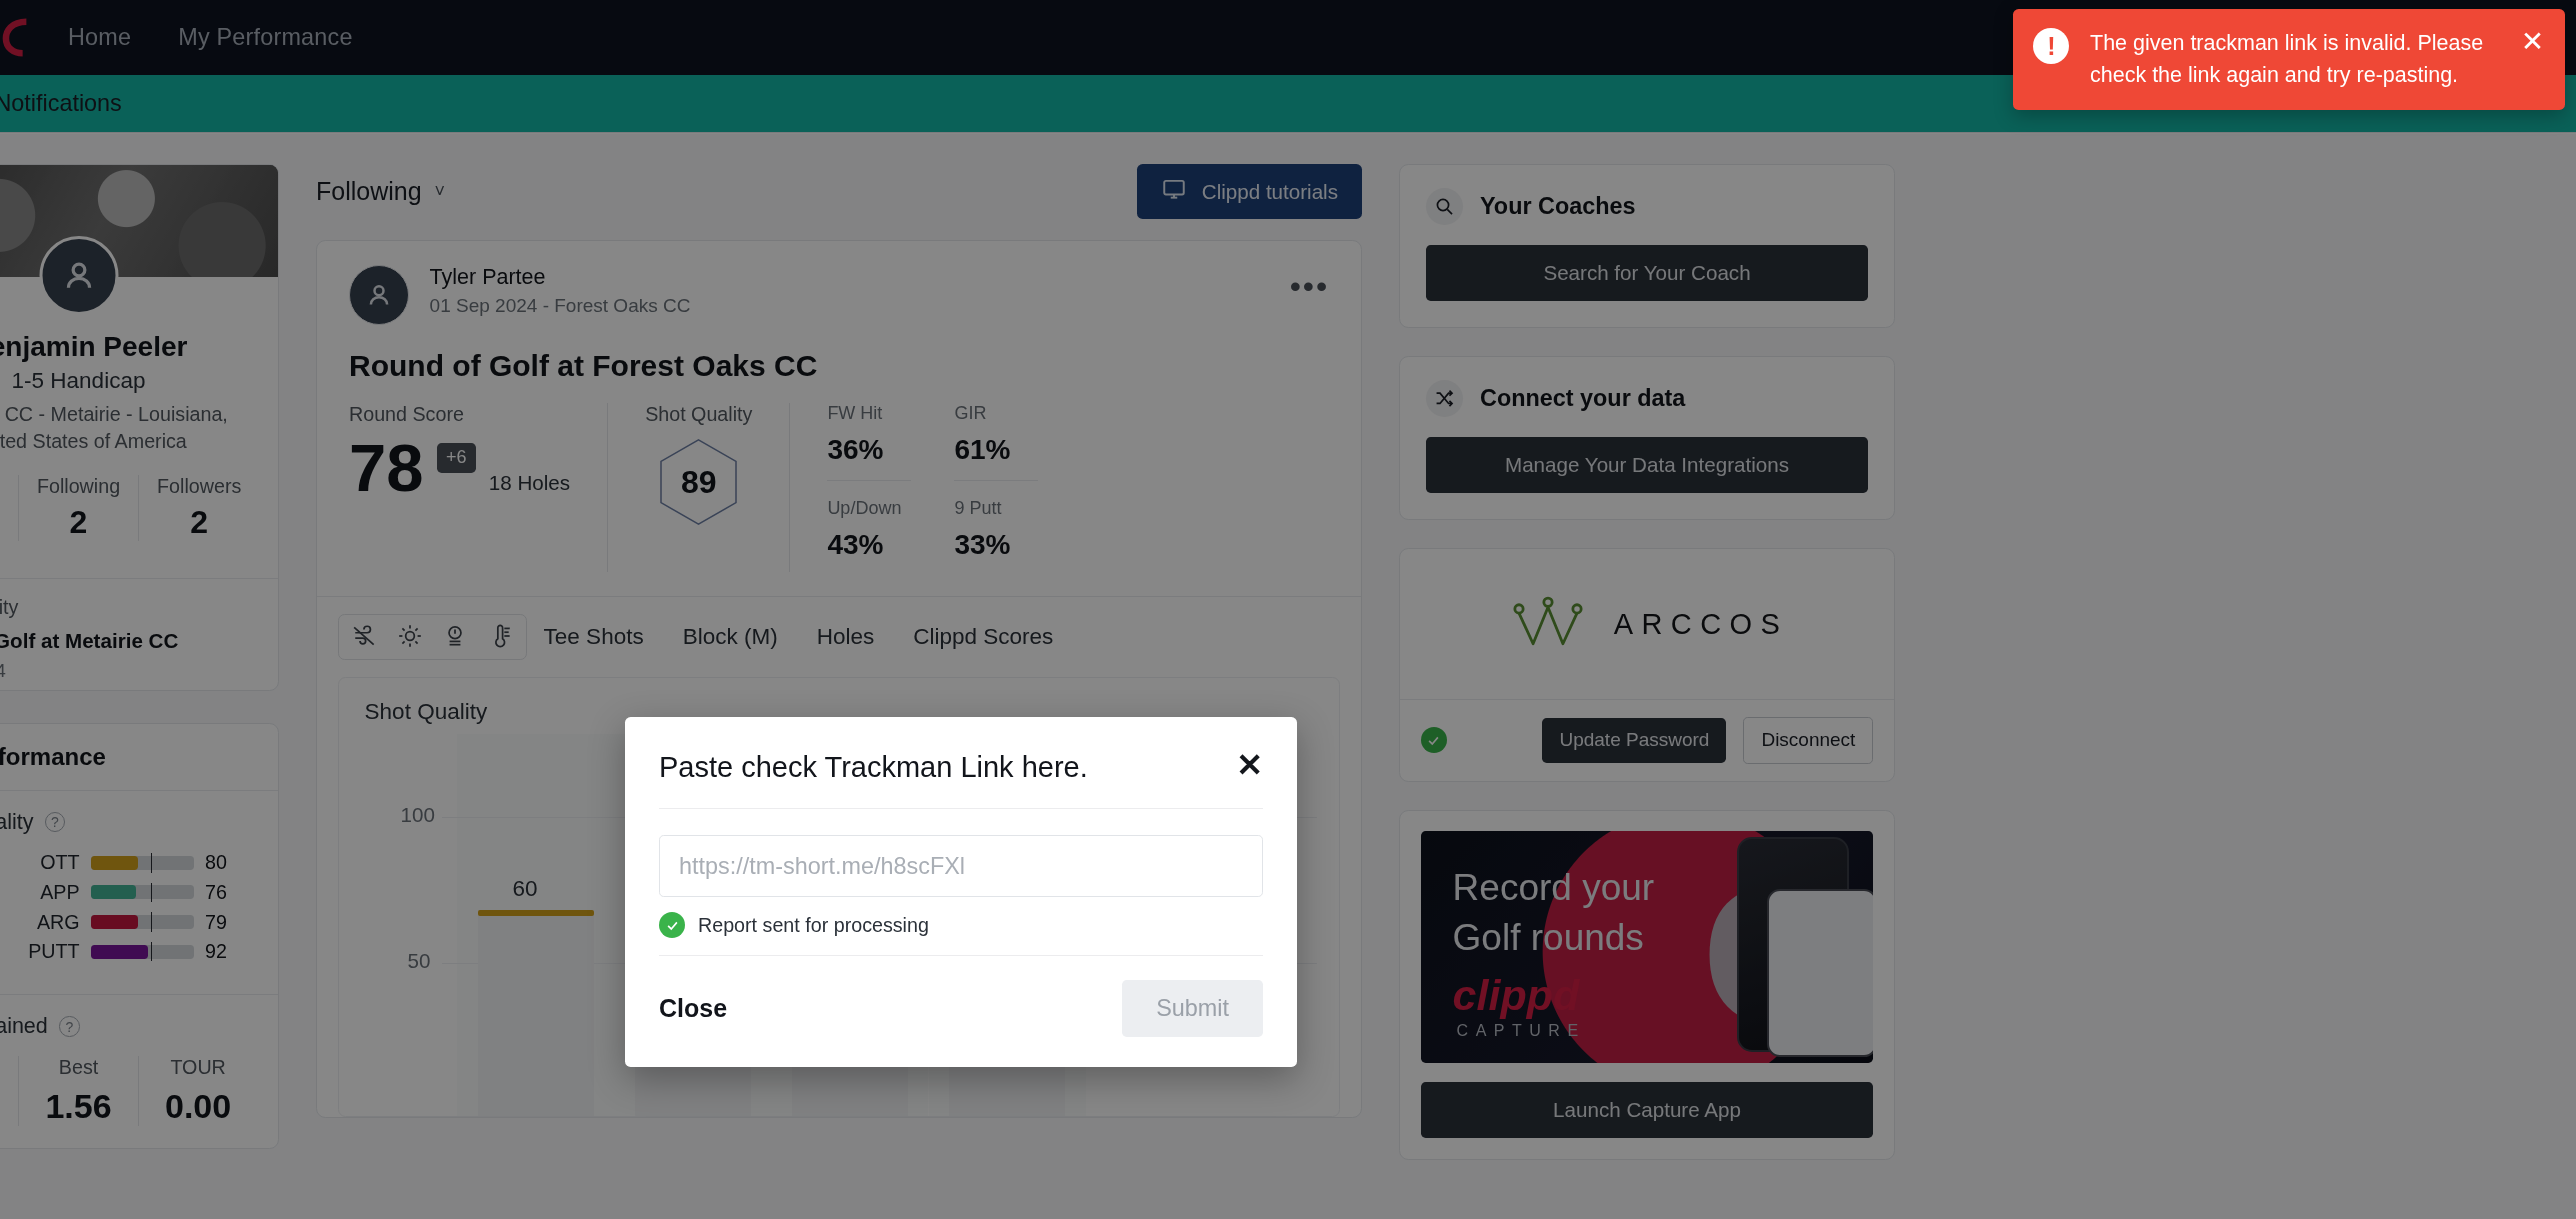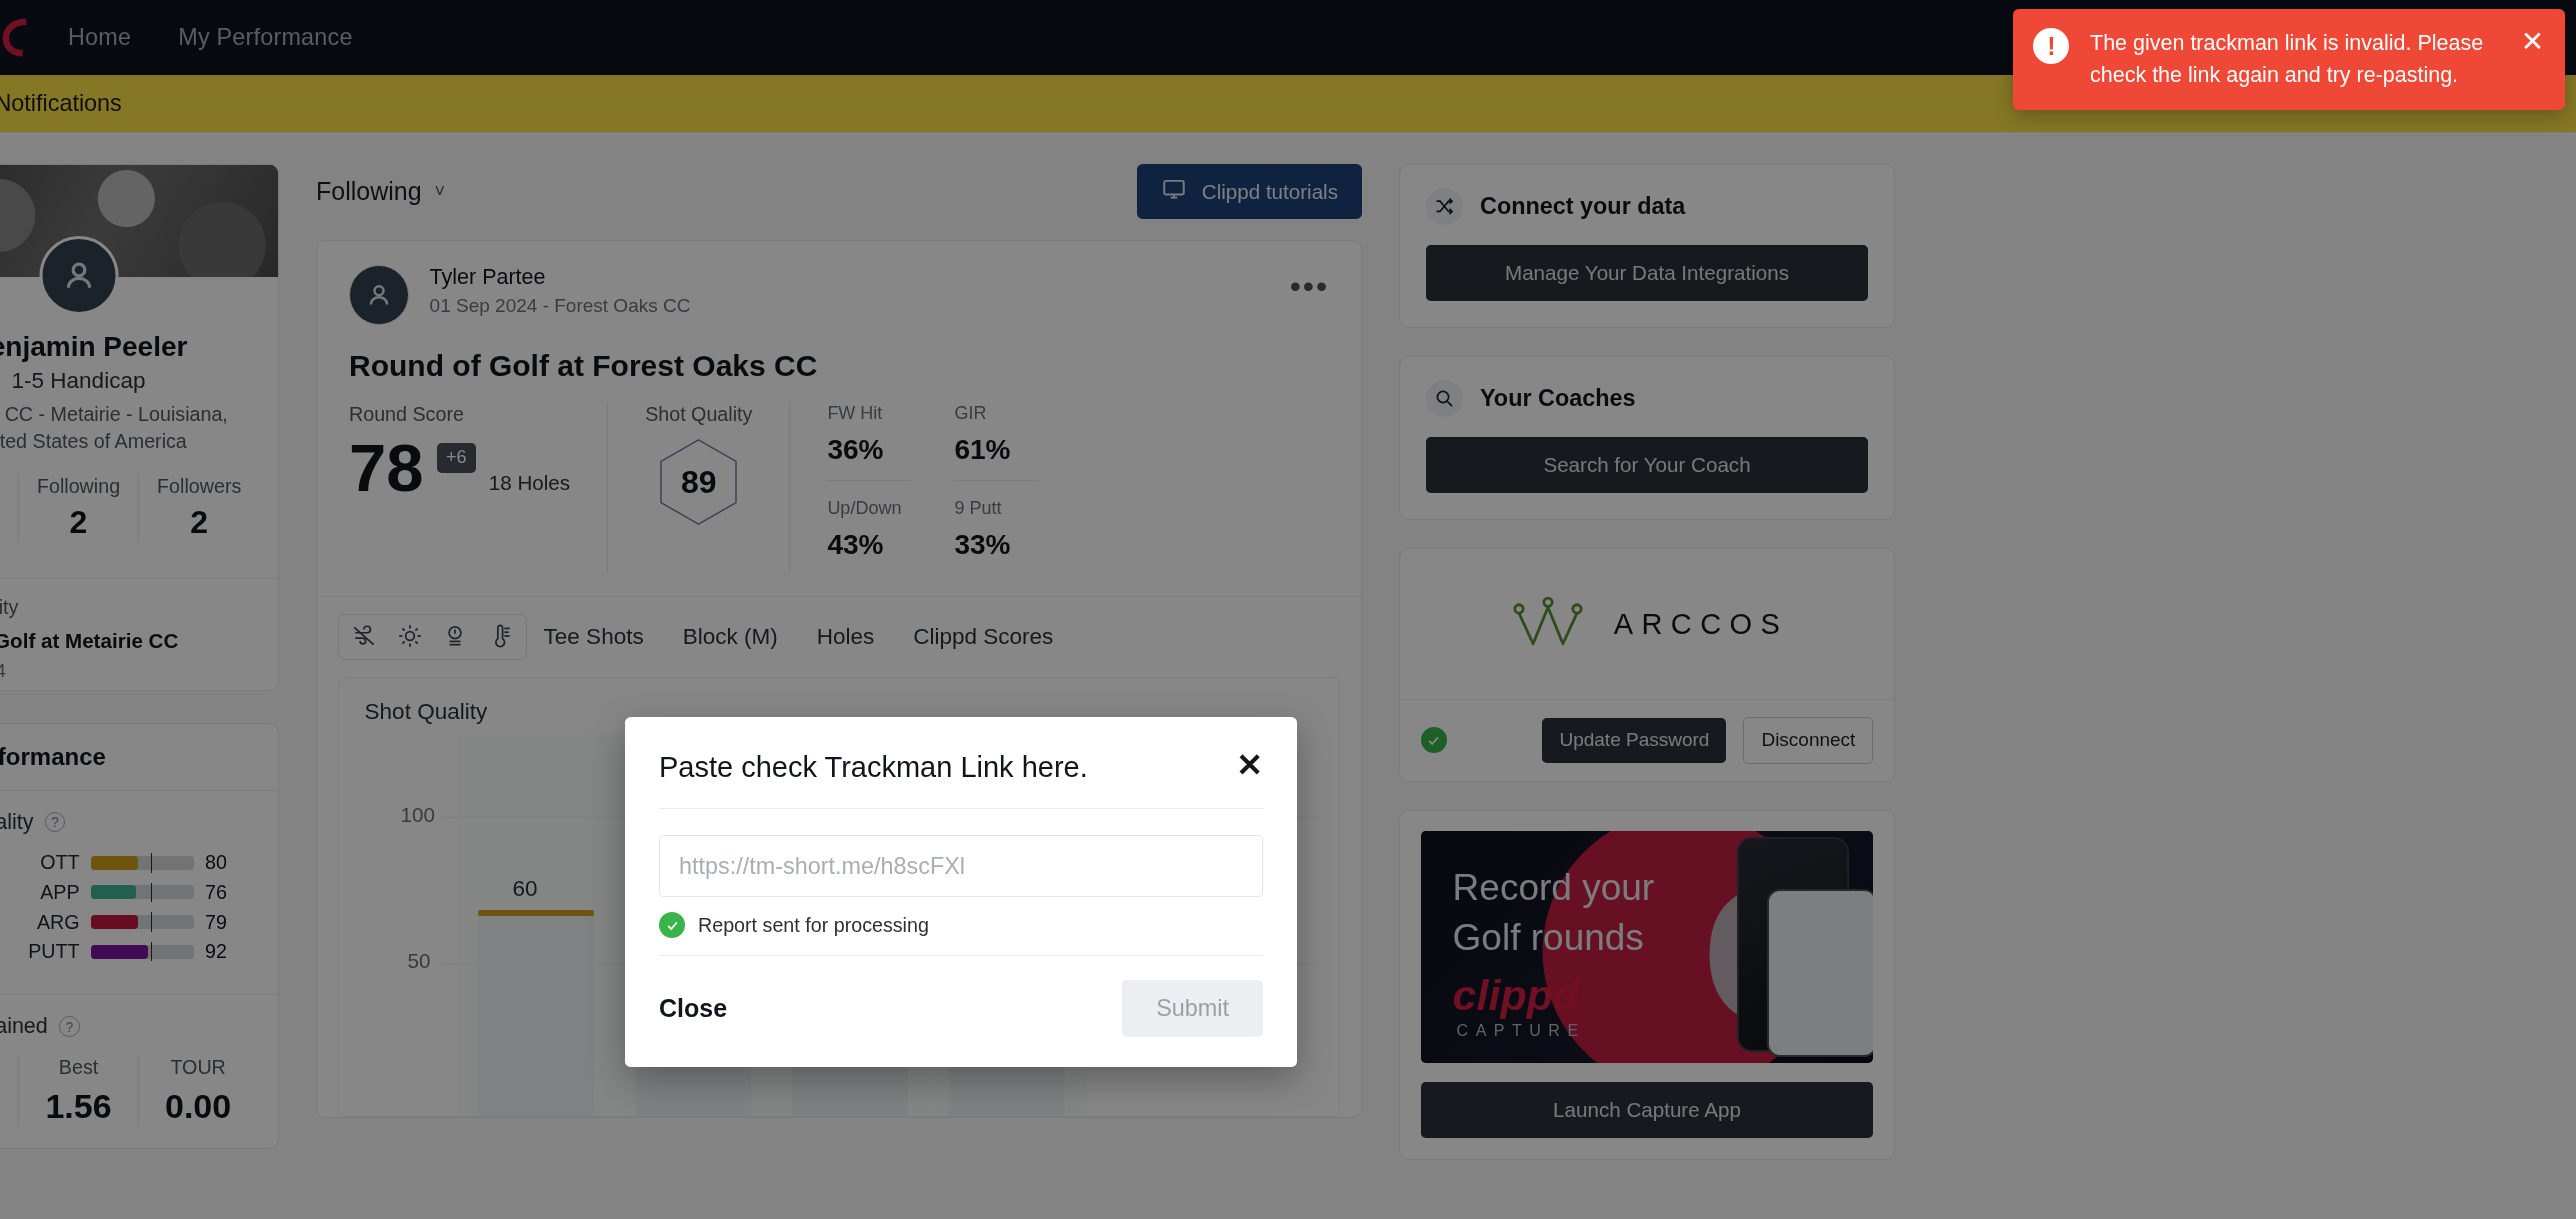--- a/index.html
+++ b/index.html
@@ -34,21 +34,21 @@
   .caret { color: #9aa1ab; font-size: 19px; line-height: 1; }
   .avatar-ring {
     width: 43px; height: 43px; border-radius: 50%; border: 1.4px solid #7d848e;
     display: flex; align-items: center; justify-content: center;
   }
   .avatar-ring svg { width: 24px; height: 24px; stroke: #c3c9d1; fill:none; stroke-width:1.8;}
 
   
   .subheader {
     position: absolute; top: 75px; left: 0; width: 2576px; height: 58px;
-    background: #fde047; display: flex; align-items: center; padding-left: 0px;
+    background: #14b8a6; display: flex; align-items: center; padding-left: 0px;
     border-bottom: 0.9px solid #e7e9ec; z-index: 3;
   }
   .subheader .title { font-size: 23.4px; color: #1b1f27; margin-left: -5.6px; }
 
   
   .page {
     position: absolute; top: 134px; left: 0; width: 2576px; height: 1086px;
     background: #f7f8fa; display: flex; gap: 37px; padding: 30px 0 0 0;
   }
   .col-left { width: 401px; margin-left: -122px; flex: 0 0 auto; }
@@ -592,42 +592,42 @@
         </div>
       </div>
     </div>
 
     <div class="col-right">
 
       <div class="rail-card">
         <div class="rail-head">
           <span class="rail-ico">
             <svg viewBox="0 0 24 24">
+                <circle cx="10.5" cy="10.5" r="6.5"></circle>
+                <line x1="15.5" y1="15.5" x2="21" y2="21"></line>
+              </svg>
+          </span>
+          <span class="rail-title">Your Coaches</span>
+        </div>
+        <button class="btn-dark">Search for Your Coach</button>
+      </div>
+
+      <div class="rail-card">
+        <div class="rail-head">
+          <span class="rail-ico">
+            <svg viewBox="0 0 24 24">
                 <path d="M3 6h4l10 12h4"></path>
                 <path d="M3 18h4L17 6h4"></path>
                 <polyline points="18,3 21,6 18,9"></polyline>
                 <polyline points="18,15 21,18 18,21"></polyline>
               </svg>
           </span>
           <span class="rail-title">Connect your data</span>
         </div>
         <button class="btn-dark">Manage Your Data Integrations</button>
-      </div>
-
-      <div class="rail-card">
-        <div class="rail-head">
-          <span class="rail-ico">
-            <svg viewBox="0 0 24 24">
-                <circle cx="10.5" cy="10.5" r="6.5"></circle>
-                <line x1="15.5" y1="15.5" x2="21" y2="21"></line>
-              </svg>
-          </span>
-          <span class="rail-title">Your Coaches</span>
-        </div>
-        <button class="btn-dark">Search for Your Coach</button>
       </div>
 
       <div class="arccos-card">
         <div class="arccos-logo">
           <span>
             <svg viewBox="0 0 90 70" width="84" height="58" aria-hidden="true">
               <g fill="none" stroke="#5a8f33" stroke-width="3.4" stroke-linejoin="round">
                 <circle cx="10" cy="18" r="5"></circle>
                   <circle cx="45" cy="10" r="5"></circle>
                   <circle cx="80" cy="18" r="5"></circle>

